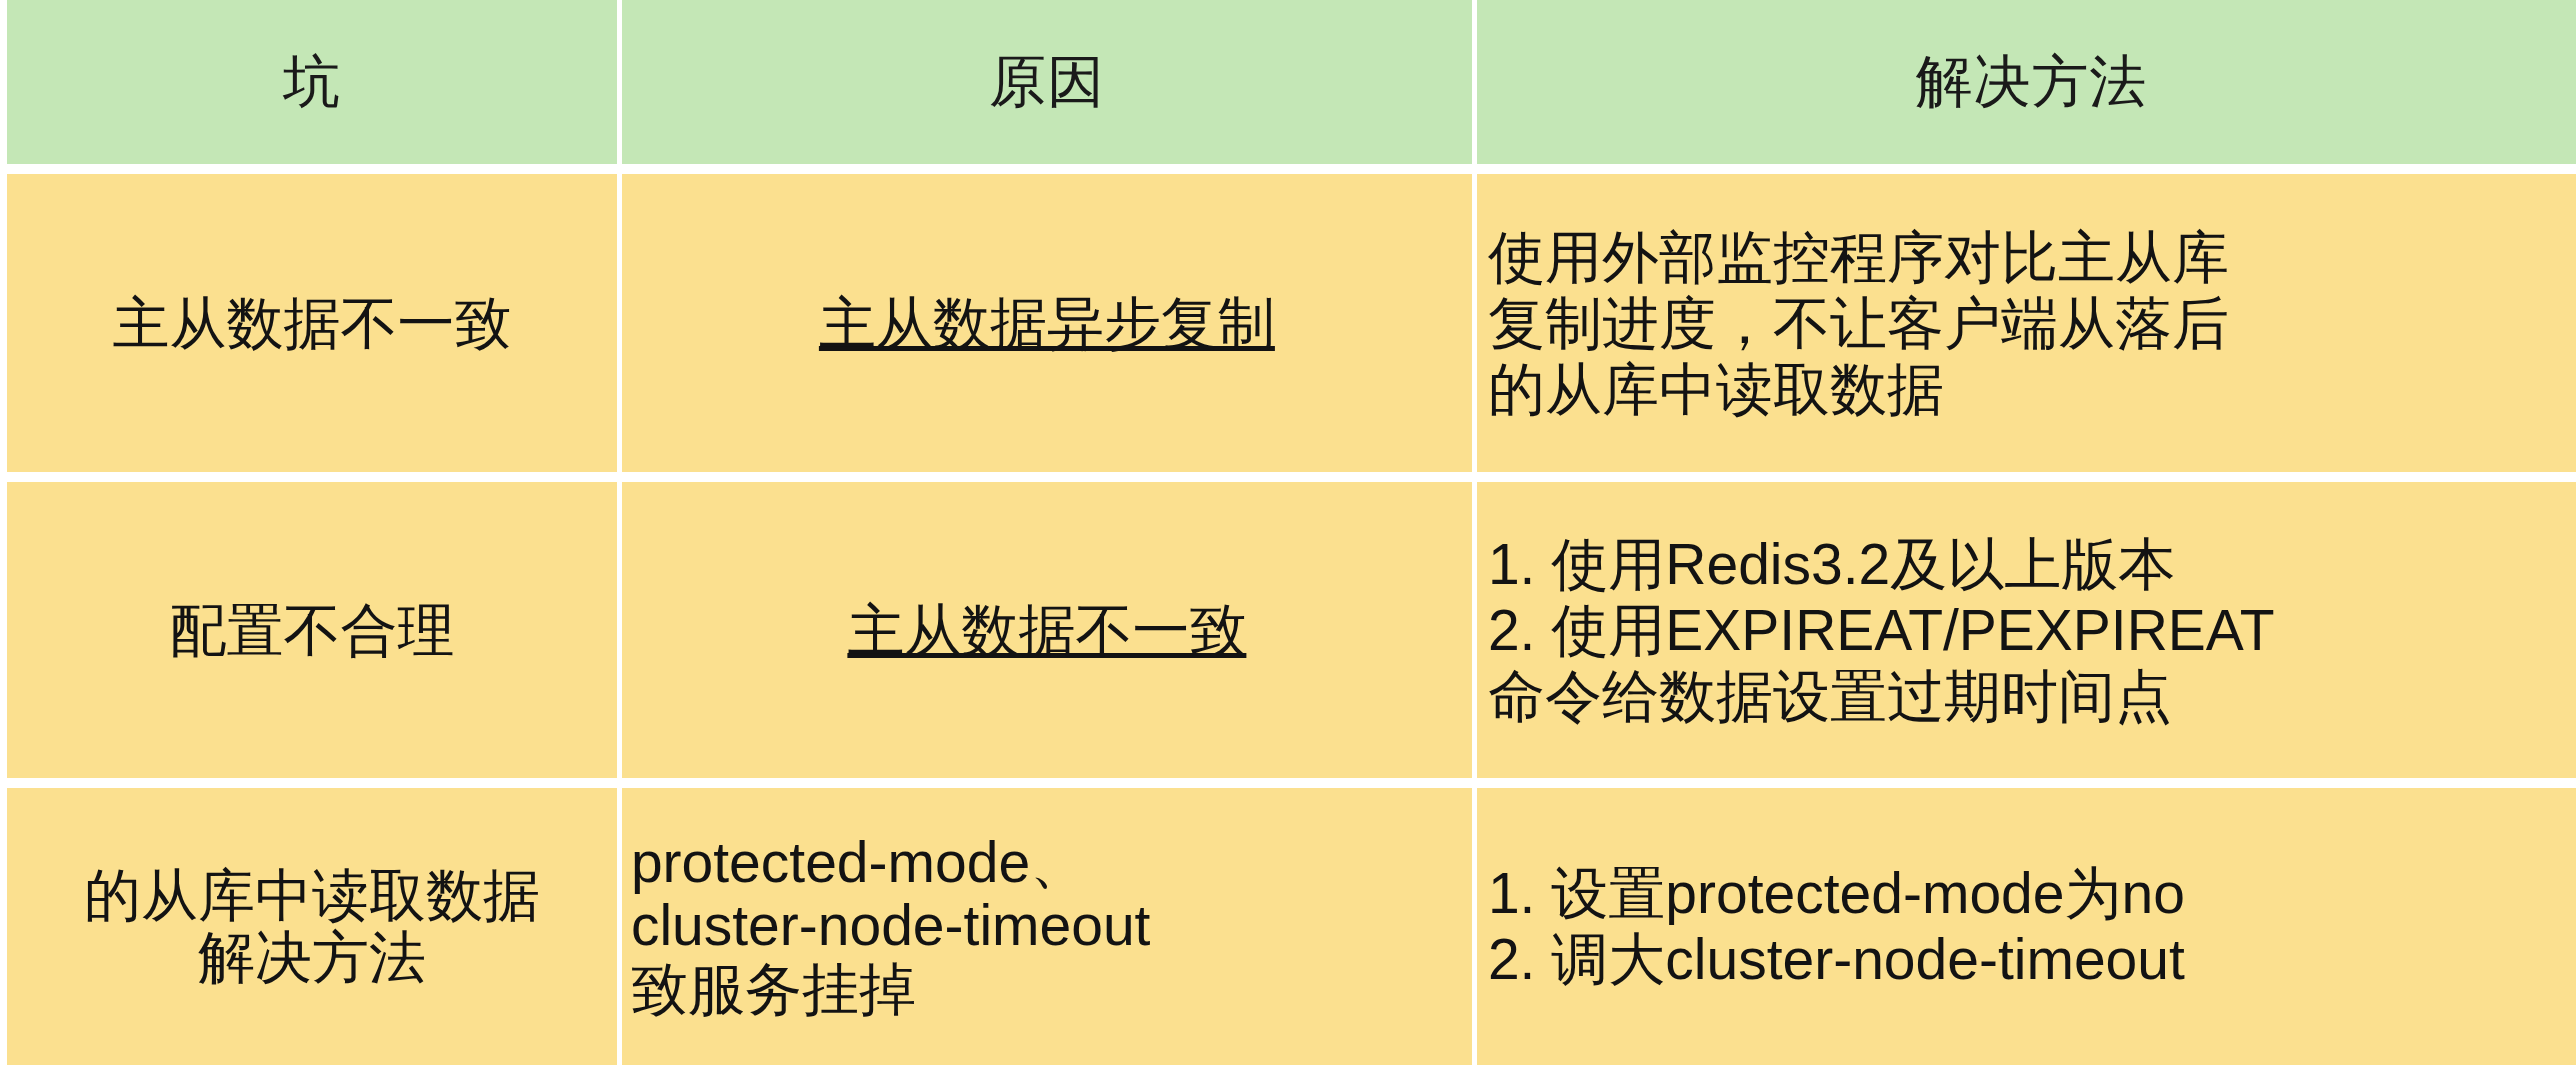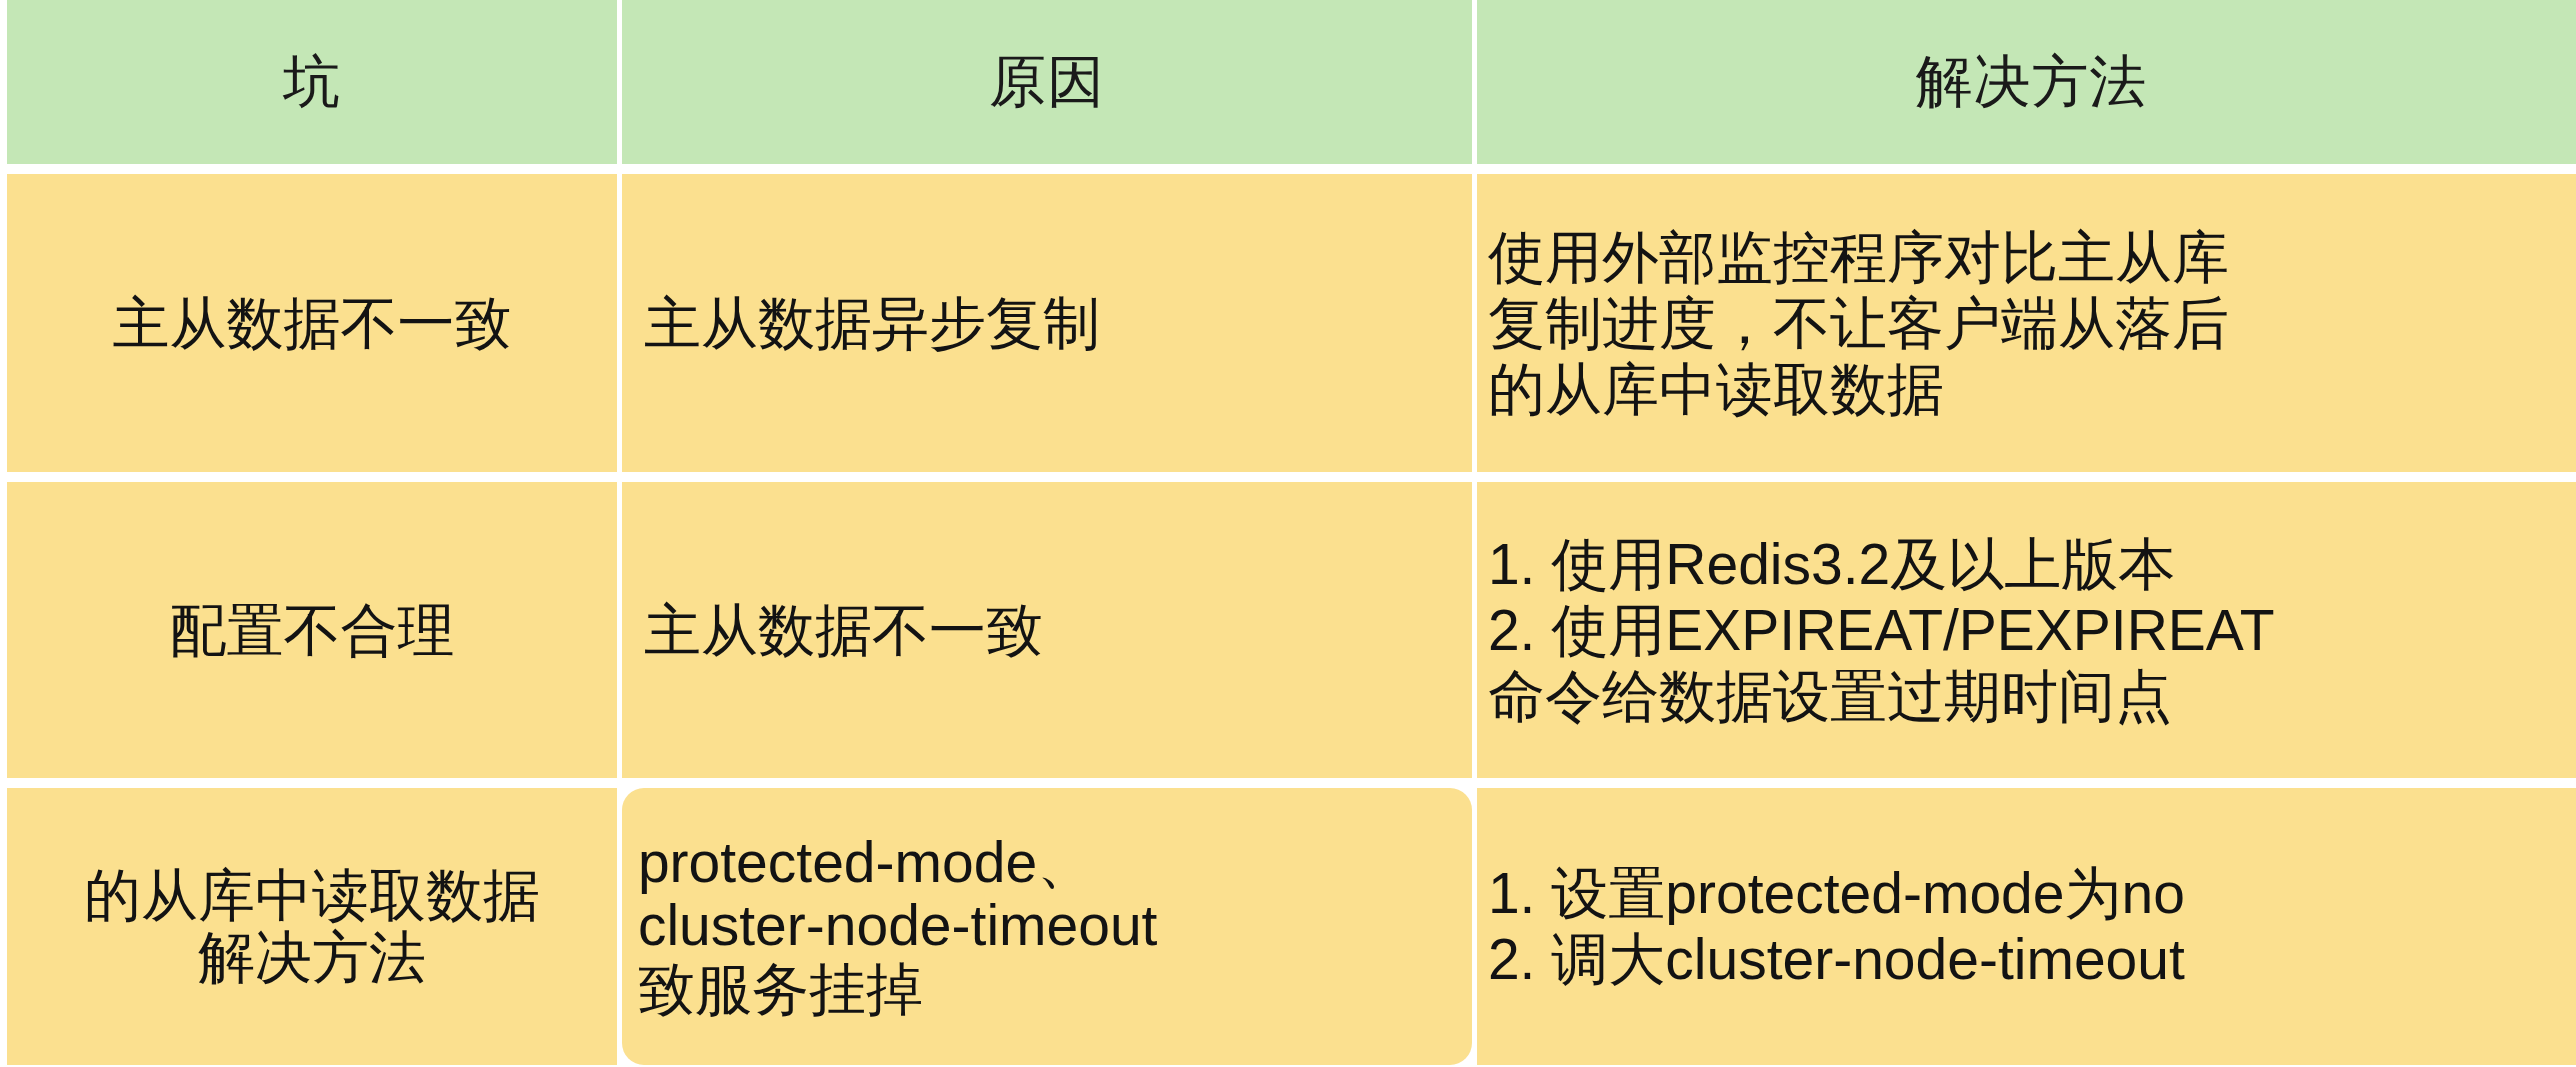--- a/index.html
+++ b/index.html
@@ -60,43 +60,44 @@
     padding: 0 7.4px;
     overflow: visible;
     white-space: nowrap;
   }
 
   td.col-pit {
     text-align: center;
     padding: 0 13px;
   }
   td.col-cause {
+    text-align: center;
     padding: 0 22px;
+    text-decoration: underline;
   }
   td.col-fix {
     text-align: left;
     padding-left: 11px;
   }
 
   
   tr.row-0 td { height: 298px; }
   tr.row-1 td { height: 296px; }
   tr.row-2 td { height: 277px; }
 
   .line {
     display: block;
     white-space: nowrap;
   }
 
   
   td.cause-wrap {
     text-align: left;
-    padding-left: 16px;
+    padding-left: 9px;
     white-space: nowrap;
-    border-radius: 22px;
   }
   td.cause-wrap .line { line-height: 1.12; }
 
   .pit-wrap { white-space: normal; line-height: 1.1; }
 </style>
 </head>
 <body>
 
 <div class="table-wrap">
   <table class="pitfall-table">

